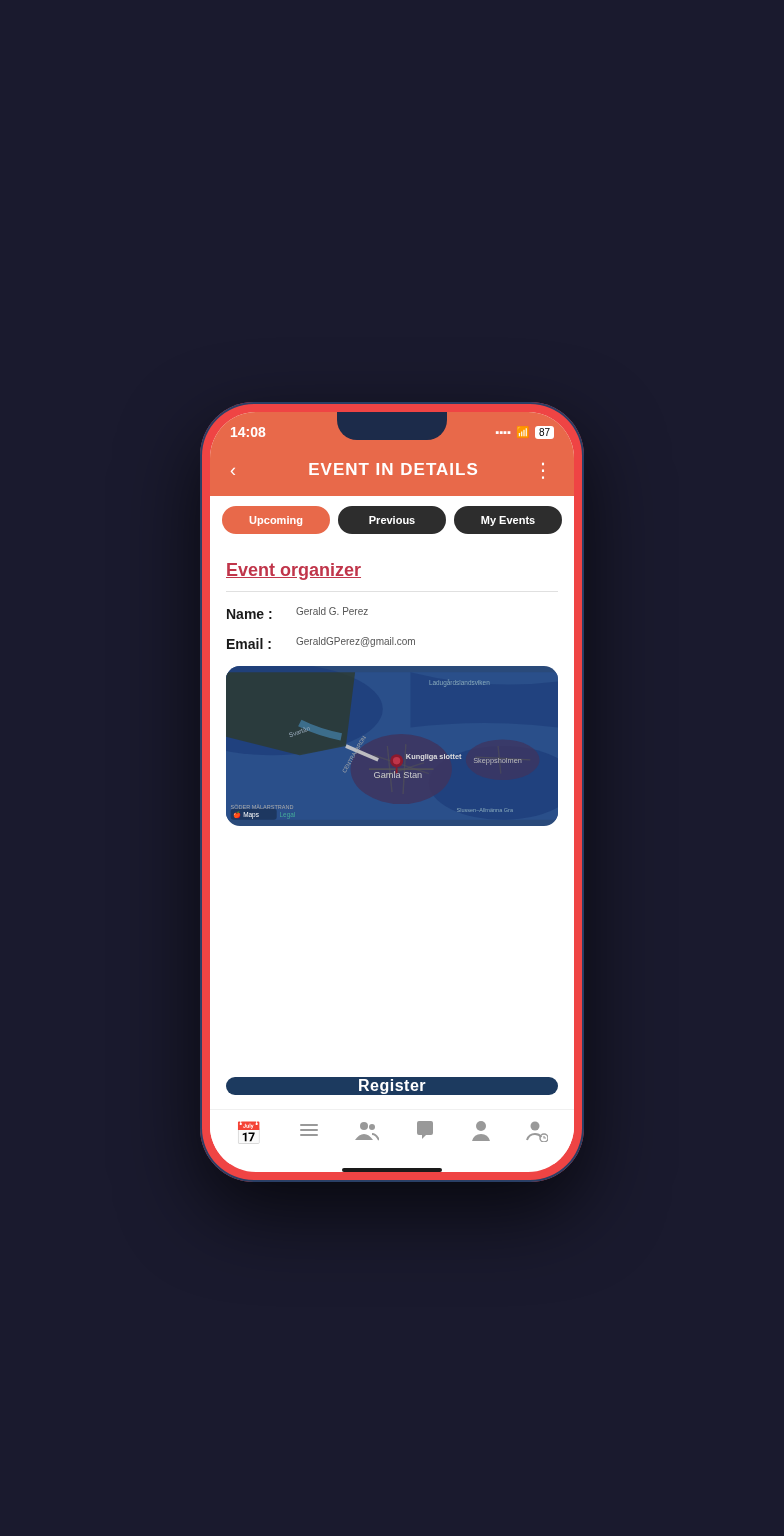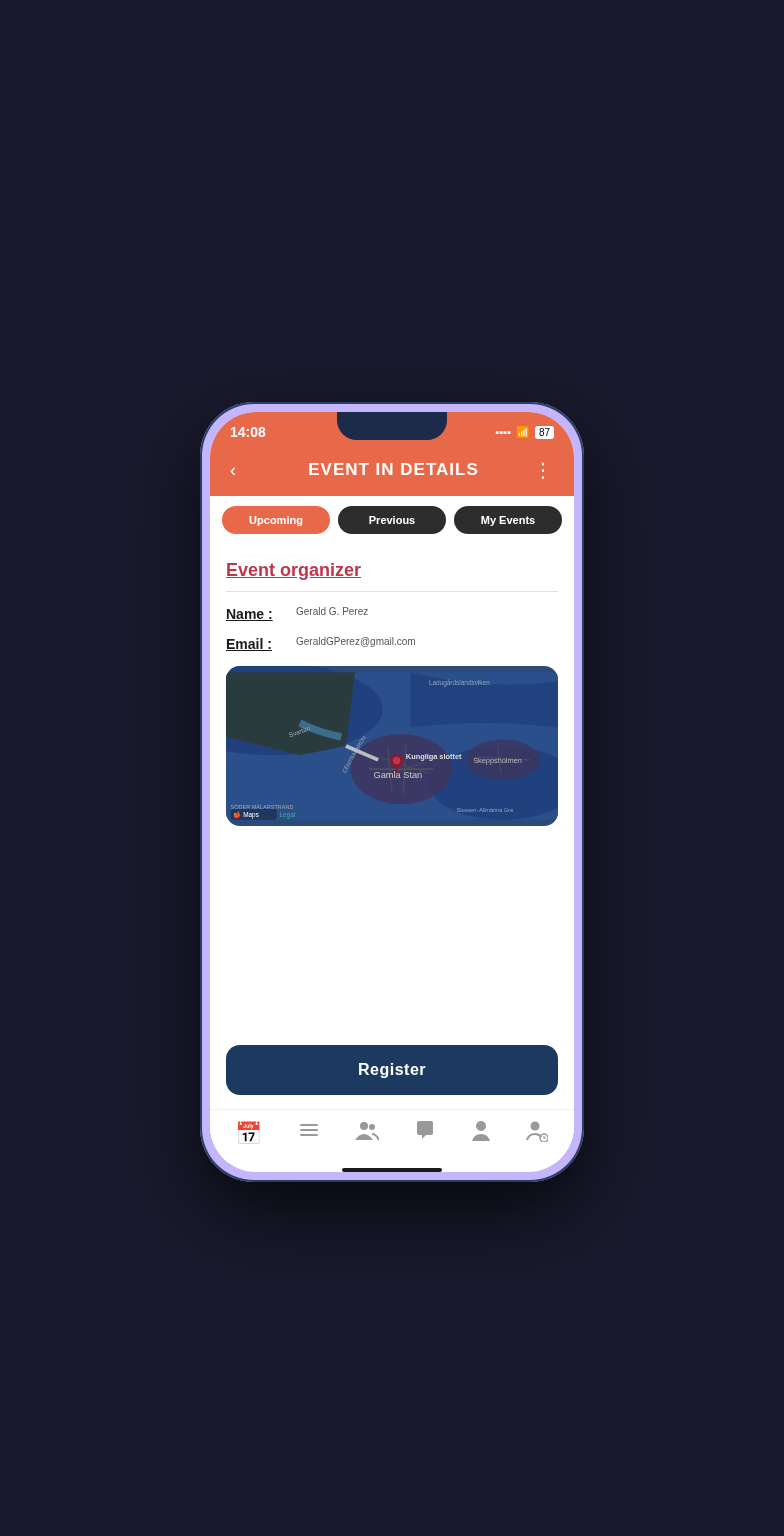--- a/index.html
+++ b/index.html
@@ -7,21 +7,21 @@
       background: #1a1a2e;
       display: flex;
       justify-content: center;
       align-items: center;
       min-height: 100vh;
       font-family: -apple-system, BlinkMacSystemFont, 'Segoe UI', sans-serif;
     }
     .phone-outer {
       width: 384px;
       height: 780px;
-      background: #c4b5fd;
+      background: #ef4444;
       border-radius: 54px;
       padding: 10px;
       box-shadow: 0 30px 80px rgba(0,0,0,0.7), inset 0 0 0 2px #2a3f65;
       position: relative;
       margin-top: 48px;
     }
     .phone-inner {
       width: 100%;
       height: 100%;
       background: #fff;
@@ -152,21 +152,20 @@
       display: flex;
       align-items: flex-start;
       margin-bottom: 14px;
     }
     .info-label {
       font-size: 14px;
       font-weight: 700;
       color: #1a1a1a;
       width: 70px;
       flex-shrink: 0;
-      text-decoration: underline;
     }
     .info-value {
       font-size: 10px;
       color: #555;
     }
     
     .map-container {
       border-radius: 14px;
       overflow: hidden;
       height: 160px;
@@ -179,21 +178,20 @@
       height: 100%;
     }
     
     .register-section {
       padding: 14px 16px;
       background: #fff;
       flex-shrink: 0;
     }
     .register-btn {
       width: 100%;
-      padding: 16px;
       background: #1c3a5f;
       color: #fff;
       font-size: 16px;
       font-weight: 700;
       border: none;
       border-radius: 14px;
       cursor: pointer;
       letter-spacing: 0.5px;
     }
     

